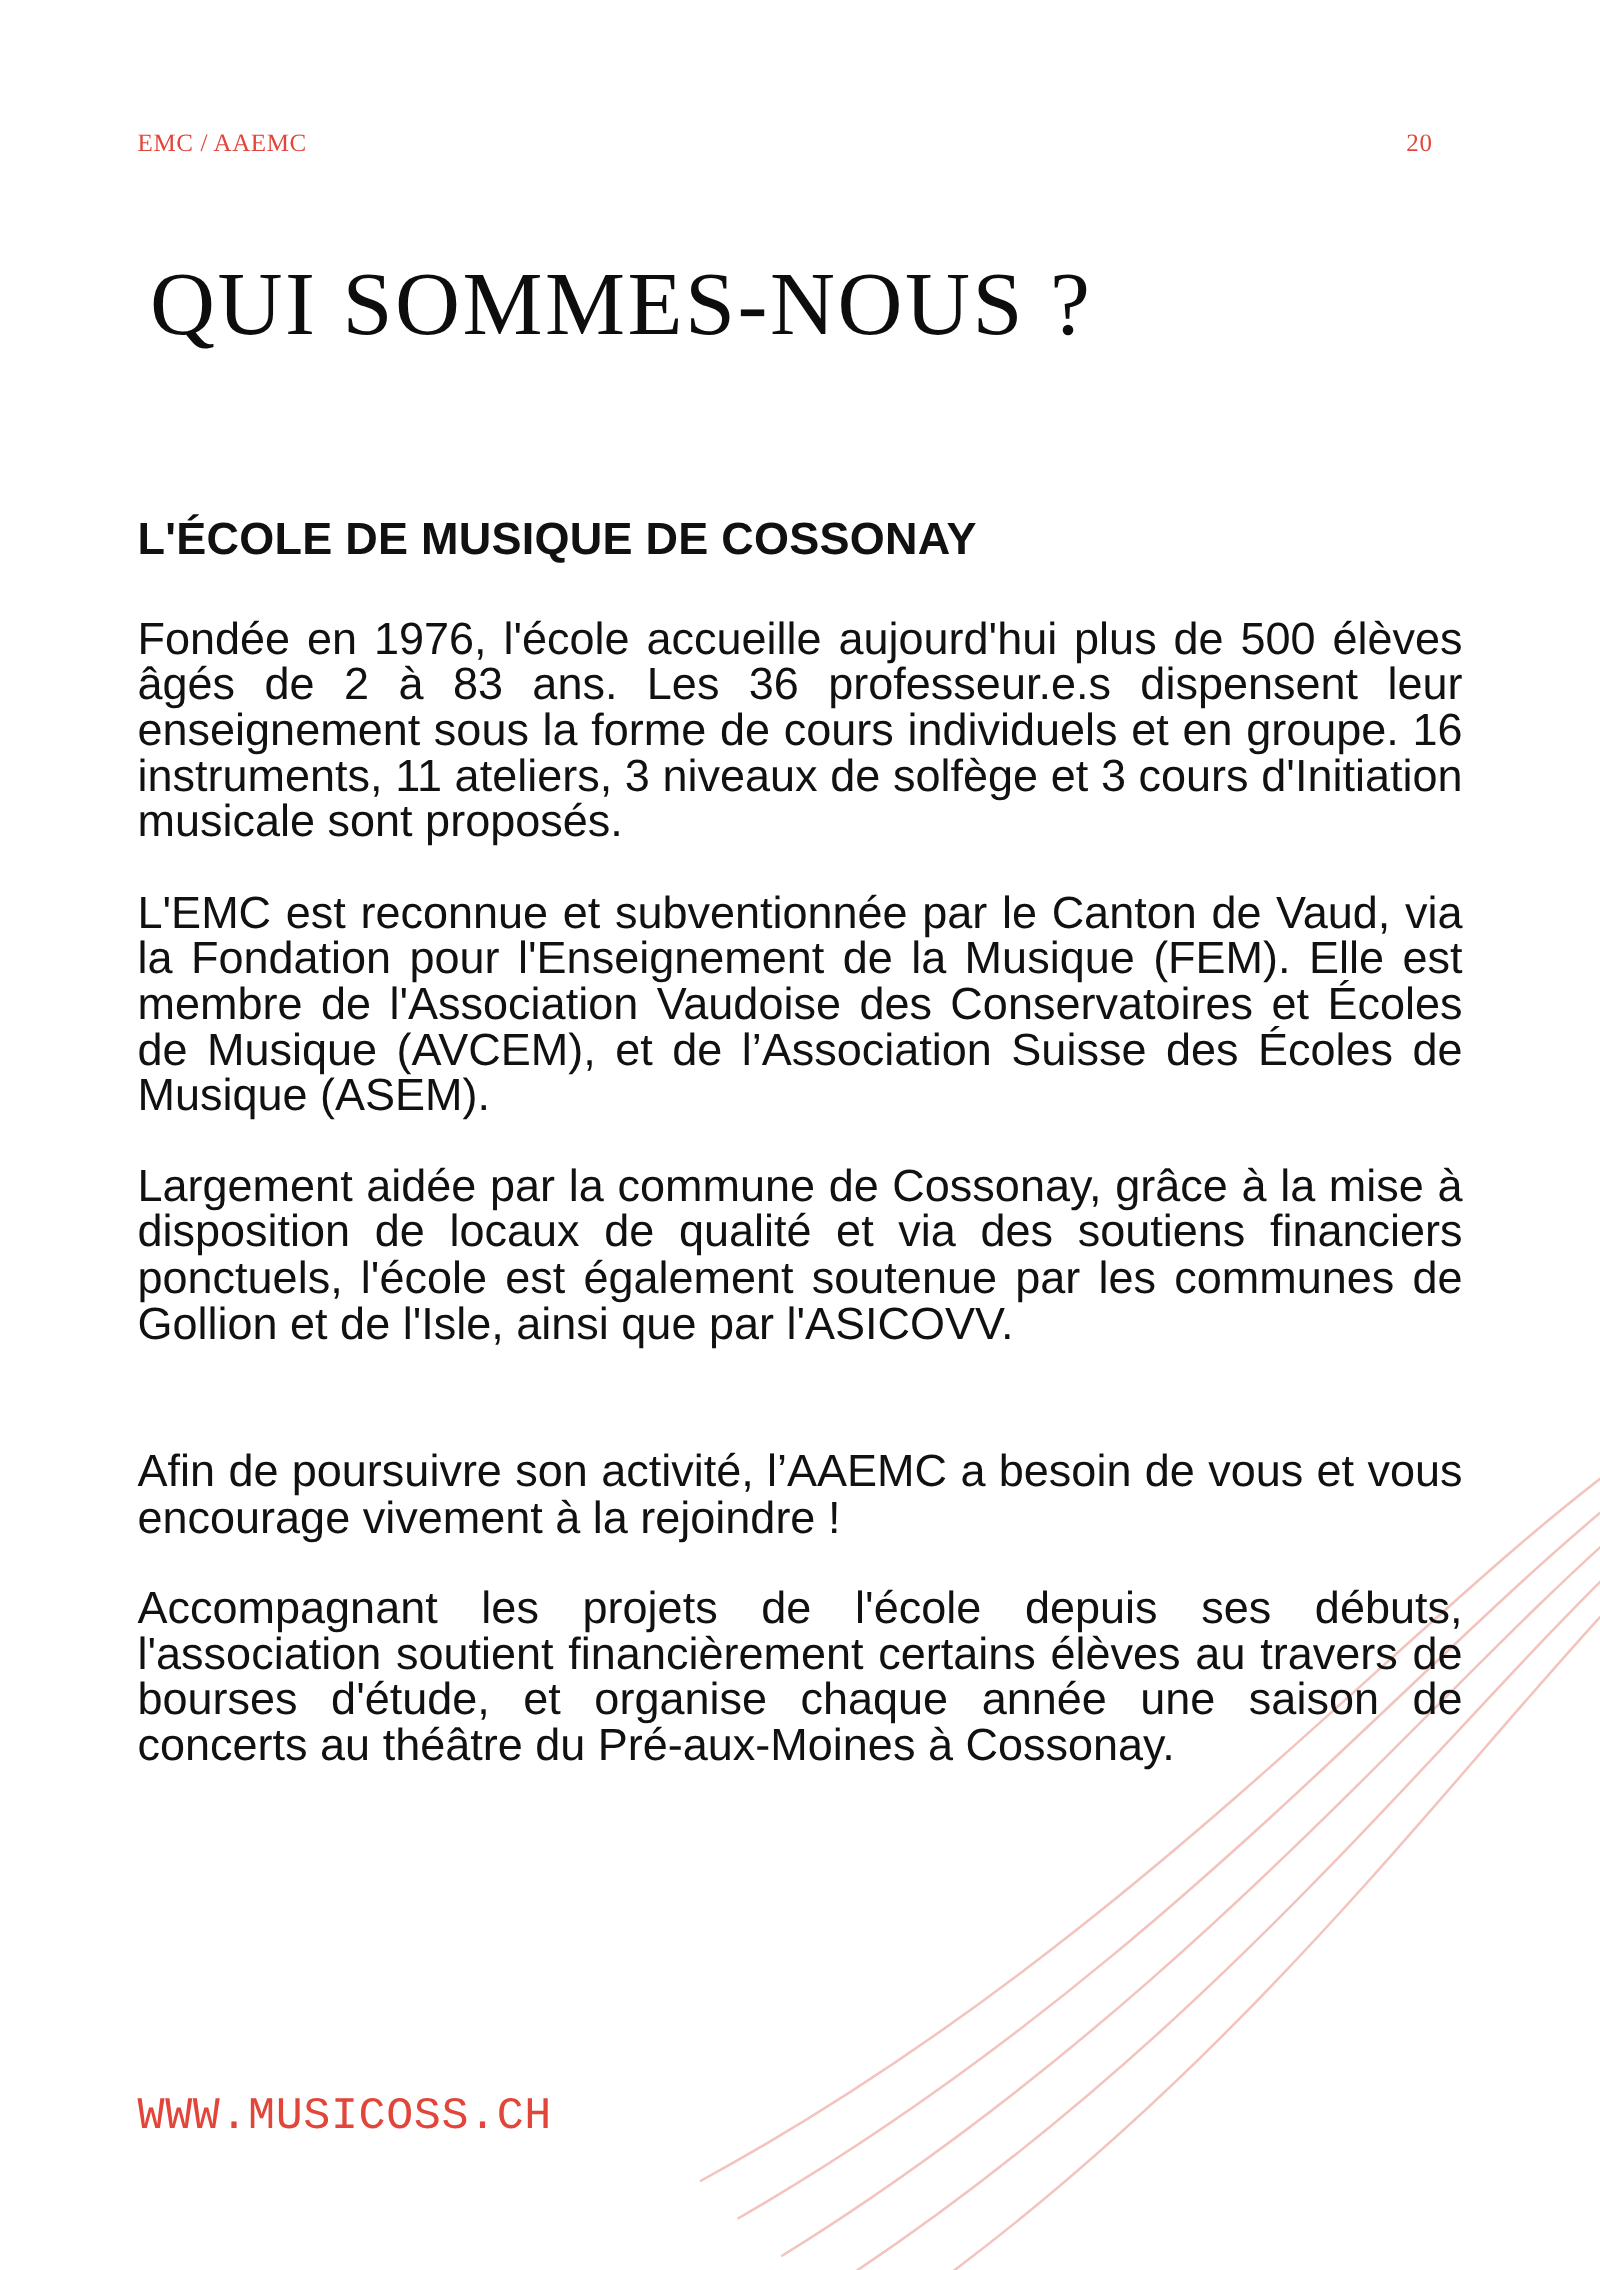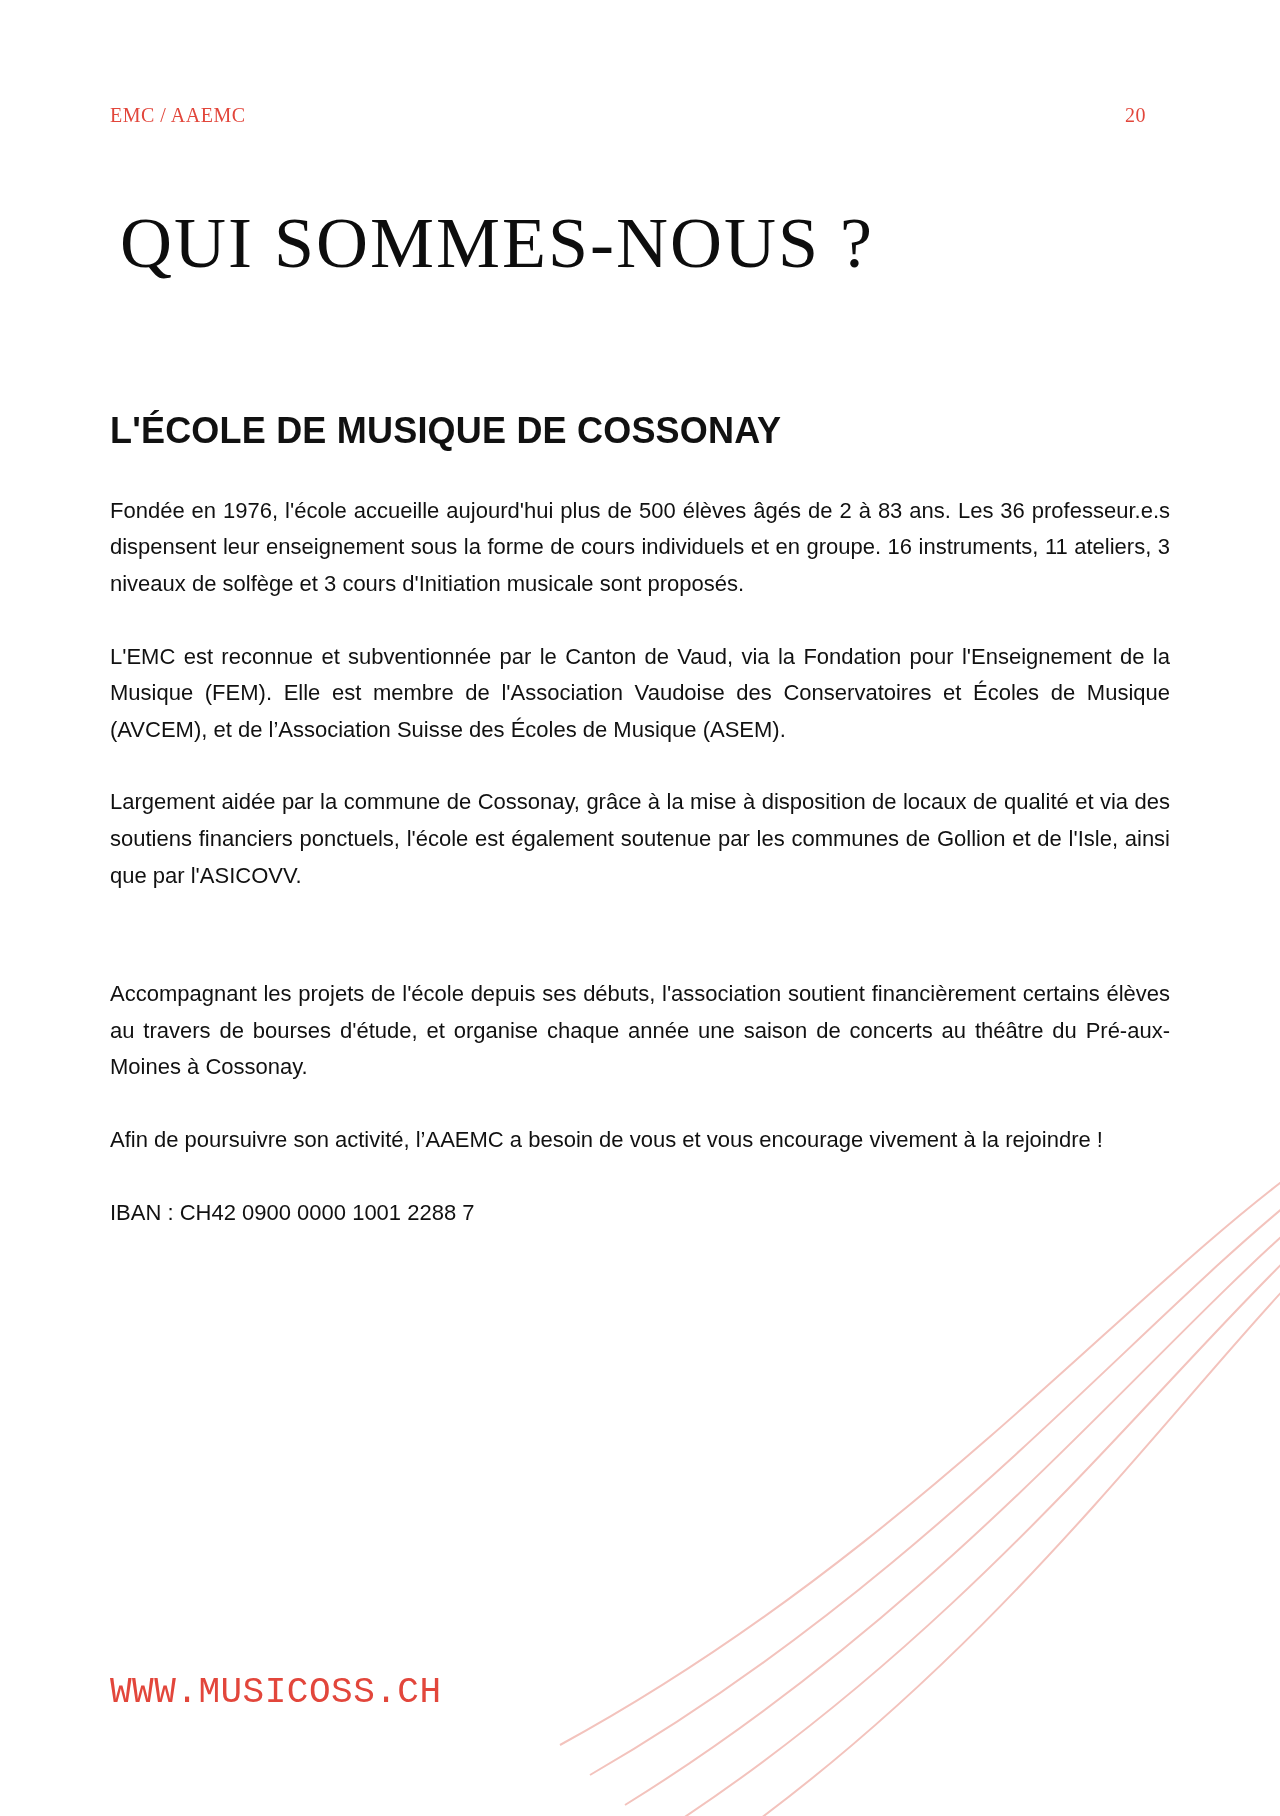--- a/index.html
+++ b/index.html
@@ -69,21 +69,21 @@
     }
     .section-heading {
       margin: 0;
       font-size: 36px;
       font-weight: bold;
       letter-spacing: 0.2px;
       line-height: 1.3;
     }
     .para {
       margin: 0;
-      font-size: 22px;
+      font-size: 36px;
       line-height: 36.6px;
       text-align: justify;
     }
     .section-heading + .para {
       margin-top: 38px;
     }
     .para + .para {
       margin-top: 36px;
     }
     .section-2 {
@@ -122,22 +122,21 @@
   <div class="content">
 
     <section class="section-1">
       <h2 class="section-heading">L'ÉCOLE DE MUSIQUE DE COSSONAY</h2>
       <p class="para">Fondée en 1976, l'école accueille aujourd'hui plus de 500 élèves âgés de 2 à 83 ans. Les 36 professeur.e.s dispensent leur enseignement sous la forme de cours individuels et en groupe. 16 instruments, 11 ateliers, 3 niveaux de solfège et 3 cours d'Initiation musicale sont proposés.</p>
       <p class="para">L'EMC est reconnue et subventionnée par le Canton de Vaud, via la Fondation pour l'Enseignement de la Musique (FEM). Elle est membre de l'Association Vaudoise des Conservatoires et Écoles de Musique (AVCEM), et de l’Association Suisse des Écoles de Musique (ASEM).</p>
       <p class="para">Largement aidée par la commune de Cossonay, grâce à la mise à disposition de locaux de qualité et via des soutiens financiers ponctuels, l'école est également soutenue par les communes de Gollion et de l'Isle, ainsi que par l'ASICOVV.</p>
     </section>
 
     <section class="section-2">
+      <p class="para">Afin de poursuivre son activité, l’AAEMC a besoin de vous et vous encourage vivement à la rejoindre !</p>
       <p class="para">Accompagnant les projets de l'école depuis ses débuts, l'association soutient financièrement certains élèves au travers de bourses d'étude, et organise chaque année une saison de concerts au théâtre du Pré-aux-Moines à Cossonay.</p>
-      <p class="para">Afin de poursuivre son activité, l’AAEMC a besoin de vous et vous encourage vivement à la rejoindre !</p>
-      <p class="para">IBAN : CH42 0900 0000 1001 2288 7</p>
     </section>
 
   </div>
 
   <div class="website">WWW.MUSICOSS.CH</div>
 
 </div>
 
 </body></html>

